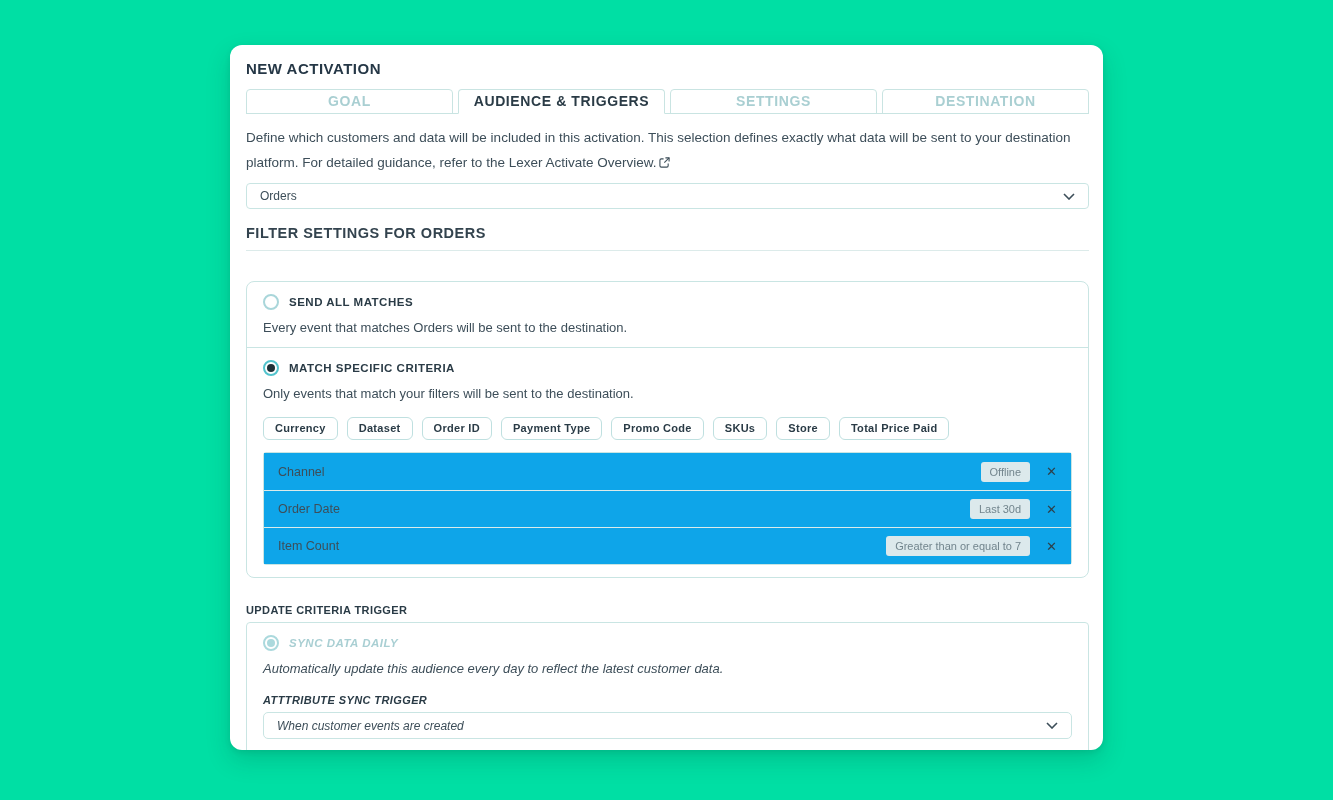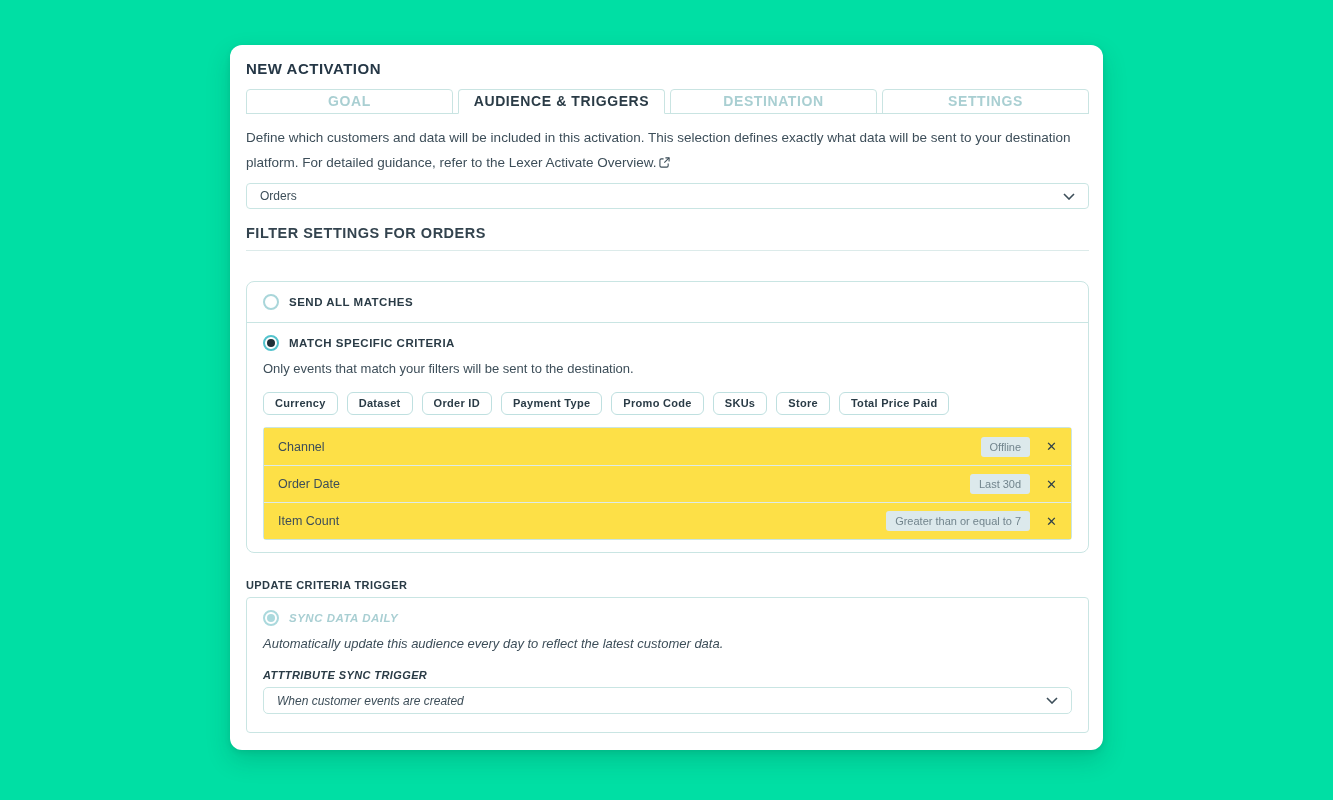--- a/index.html
+++ b/index.html
@@ -60,21 +60,21 @@
   .option-desc { margin-top:10px; font-size:13px; color:#3D4E59; }
 
   .chips { display:flex; gap:9px; margin-top:16px; }
   .chip {
     border:1px solid #BFE0E0; border-radius:6px; height:23px; padding:0 11px;
     font-size:11px; font-weight:700; letter-spacing:.3px; color:#2A3B46;
     line-height:21px; cursor:pointer; background:#fff; white-space:nowrap;
   }
 
   .rows { margin-top:12px; border:1px solid #C9E5E3; border-radius:3px; }
-  .row { height:37px; display:flex; align-items:center; padding:0 14px; cursor:pointer; background:#fde047; }
+  .row { height:37px; display:flex; align-items:center; padding:0 14px; cursor:pointer; background:#0ea5e9; }
   .row + .row { border-top:1px solid #DCEBEA; }
   .row-label { flex:1; font-size:12.5px; color:#3D4E59; }
   .badge {
     background:#DCE9EC; color:#72858D; font-size:11px; padding:4px 9px;
     border-radius:3px; white-space:nowrap;
   }
   .remove-btn {
     margin-left:16px; font-size:13px; color:#2E3F49; background:none; border:none;
     cursor:pointer; line-height:1; font-family:inherit;
   }
@@ -88,22 +88,22 @@
 <body>
 
 <div class="stage">
   <div class="card">
 
     <h1 class="page-title">NEW ACTIVATION</h1>
 
     <div class="tabs">
       <div class="tab">GOAL</div>
       <div class="tab active">AUDIENCE &amp; TRIGGERS</div>
+      <div class="tab">SETTINGS</div>
       <div class="tab">DESTINATION</div>
-      <div class="tab">SETTINGS</div>
     </div>
 
     <p class="intro"><span>Define which customers and data will be included in this activation. This selection defines exactly what data will be sent to your destination platform. For detailed guidance, refer to the </span><span class="link">Lexer Activate Overview.</span><svg width="11" height="11" viewBox="0 0 12 12">
           <path d="M5 2H2.5A1.5 1.5 0 0 0 1 3.5v6A1.5 1.5 0 0 0 2.5 11h6A1.5 1.5 0 0 0 10 9.5V7" fill="none" stroke="#3D4E59" stroke-width="1.2"></path>
           <path d="M7 1h4v4" fill="none" stroke="#3D4E59" stroke-width="1.2"></path>
           <path d="M11 1L5.8 6.2" stroke="#3D4E59" stroke-width="1.2"></path>
         </svg></p>
 
     <div class="select">
       <span>Orders</span>
@@ -115,20 +115,21 @@
     <h2 class="section-heading">FILTER SETTINGS FOR ORDERS</h2>
     <hr class="divider">
 
     <div class="filter-box">
 
       <div class="option">
         <div class="radio-row">
           <span class="radio"></span>
           <span class="radio-label">SEND ALL MATCHES</span>
         </div>
+        <div class="option-desc">Every event that matches Orders will be sent to the destination.</div>
       </div>
 
       <div class="option">
         <div class="radio-row">
           <span class="radio selected"></span>
           <span class="radio-label">MATCH SPECIFIC CRITERIA</span>
         </div>
         <div class="option-desc">Only events that match your filters will be sent to the destination.</div>
 
         <div class="chips">

